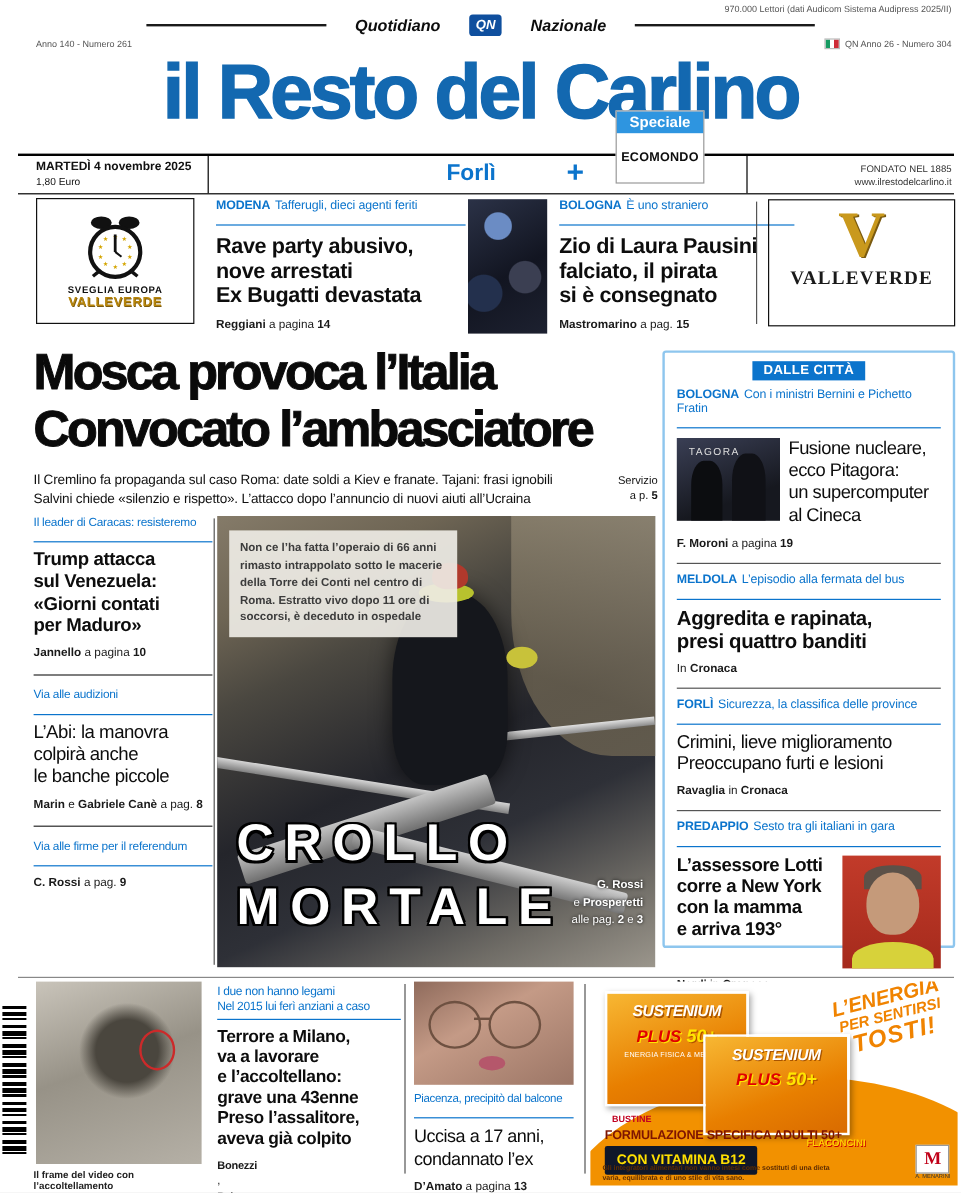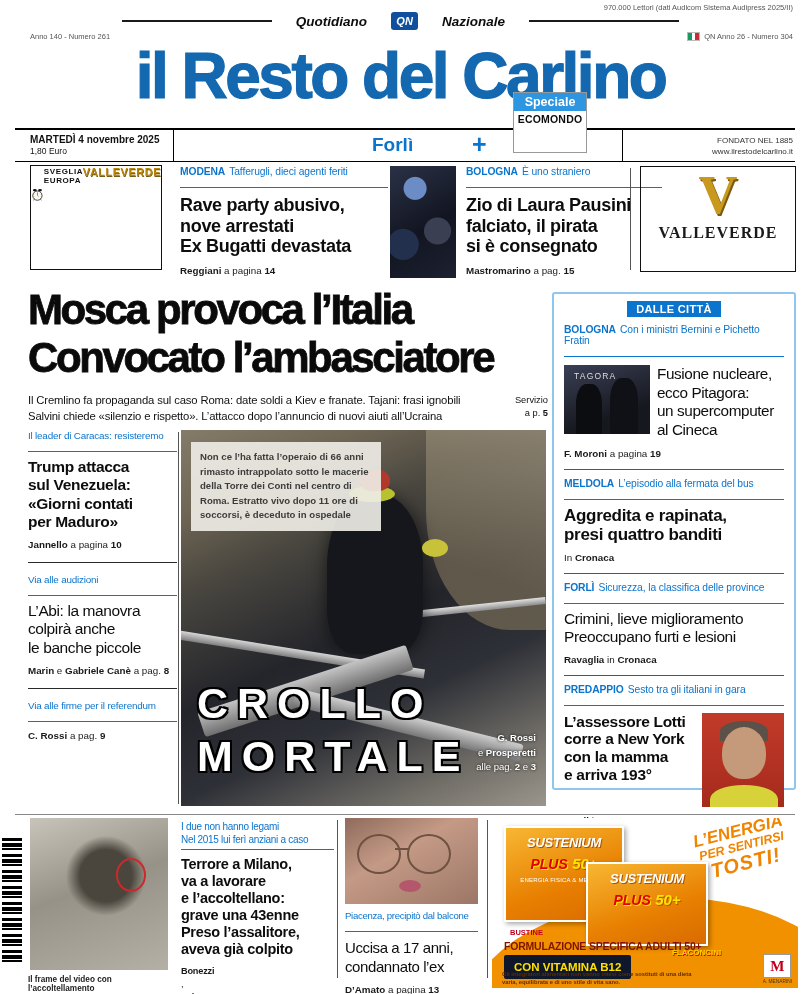--- a/index.html
+++ b/index.html
@@ -17,21 +17,21 @@
   .annoR{position:absolute;top:32px;right:8px;font-size:7.5px;color:#555;display:flex;align-items:center;gap:4px}
   .flag{width:11px;height:7px;border:0.5px solid #bbb;
         background:linear-gradient(90deg,#169b62 0 33%,#fff 33% 66%,#ce2b37 66%)}
 
   
   .masthead{position:absolute;top:33px;left:0;width:100%;text-align:center;font-size:64px;font-weight:bold;
             letter-spacing:-2.5px;color:#1368b0;-webkit-text-stroke:1.2px #1368b0;line-height:1.35}
   .speciale{position:absolute;left:513px;top:92px;width:74px;height:61px;background:#fff;border:1px solid #999;
             z-index:6;text-align:center;box-sizing:border-box}
   .sphead{background:#2e95e0;color:#fff;font-weight:bold;font-size:12.5px;padding:2px 0}
-  .sptitle{font-size:10.5px;font-weight:bold;margin-top:2px;letter-spacing:.2px;color:#0d0d0d}
+  .sptitle{font-size:10.5px;font-weight:bold;margin-top:14px;letter-spacing:.2px;color:#0d0d0d}
 
   
   .datebar{position:absolute;left:15px;top:128px;width:780px;height:31px;border-top:2px solid #000;
            border-bottom:1px solid #000;display:flex;box-sizing:content-box}
   .db-c1{width:158px;box-sizing:border-box;padding:4px 0 0 15px}
   .db-date{font-size:10px;font-weight:bold}
   .db-price{font-size:8.5px;margin-top:1px}
   .db-c2{flex:1;position:relative;border-left:1px solid #000;border-right:1px solid #000}
   .db-ed{position:absolute;left:198px;top:4px;font-size:19px;font-weight:bold;color:#0b74cc}
   .db-plus{position:absolute;left:298px;top:0;font-size:25px;font-weight:bold;color:#0b74cc}
@@ -41,21 +41,21 @@
   .kicker{font-size:10.3px;color:#0b74cc;border-bottom:1.5px solid #0b74cc;padding-bottom:10px;letter-spacing:-.1px}
   .kicker .city{font-weight:bold;margin-right:4px}
   .hl{font-weight:bold;color:#0d0d0d;white-space:pre-line;line-height:1.14;letter-spacing:-.3px}
   .hl.reg{font-weight:normal;letter-spacing:-.4px}
   .byline{font-size:9.8px;margin-top:8px;color:#1a1a1a}
   .byline b{font-weight:bold}
   .divider{border-bottom:1.5px solid #2a2a2a;margin:12px 0 11px}
 
   
   .adclock{position:absolute;left:30px;top:165px;width:132px;height:105px;border:1.5px solid #111;
-           display:flex;flex-direction:row;justify-content:center;box-sizing:border-box}
+           display:flex;flex-direction:column;align-items:center;justify-content:center;box-sizing:border-box}
   .adclock .t1{font-size:8px;font-weight:bold;letter-spacing:.6px;margin-top:1px}
   .adclock .t2{font-size:11px;font-weight:bold;color:#b8860b;letter-spacing:.5px;text-shadow:.5px .5px 0 #7a5a10}
   .story-modena{position:absolute;left:180px;top:166px;width:208px}
   .story-bologna{position:absolute;left:466px;top:166px;width:196px}
   .hl-top{font-size:18px;margin-top:7px}
   .photo-police{position:absolute;left:390px;top:166px;width:66px;height:112px;background:
       radial-gradient(circle at 38% 20%,#6b8cc4 0 11px,transparent 12px),
       radial-gradient(circle at 72% 58%,#3b3f52 0 13px,transparent 14px),
       radial-gradient(circle at 20% 70%,#23304d 0 15px,transparent 16px),
       linear-gradient(150deg,#2b3247,#121521 55%,#1d2130)}

